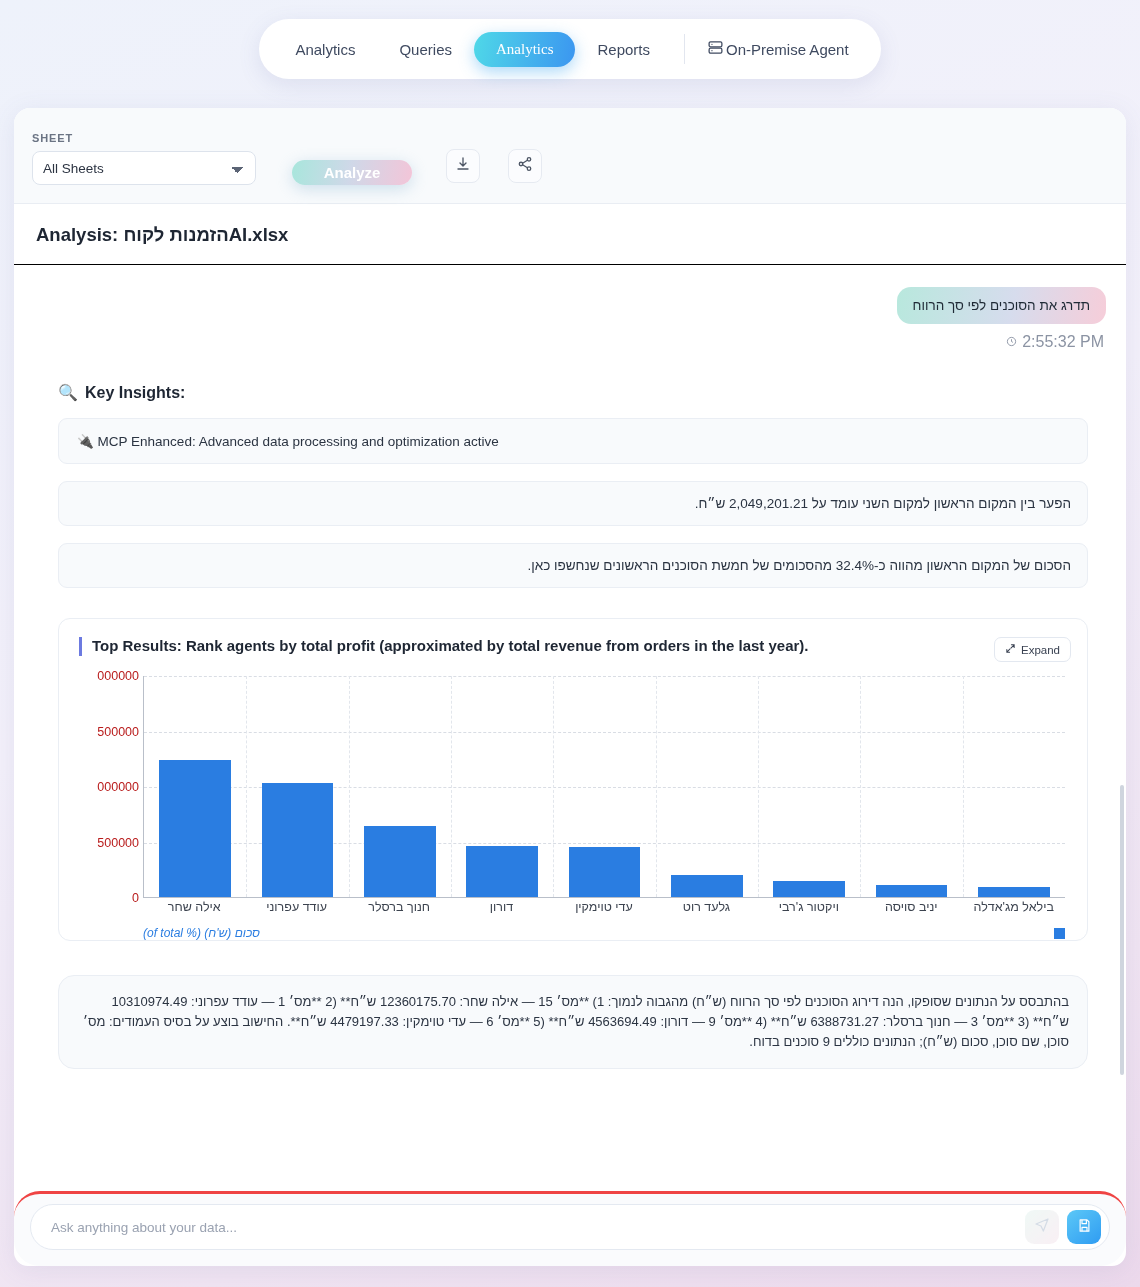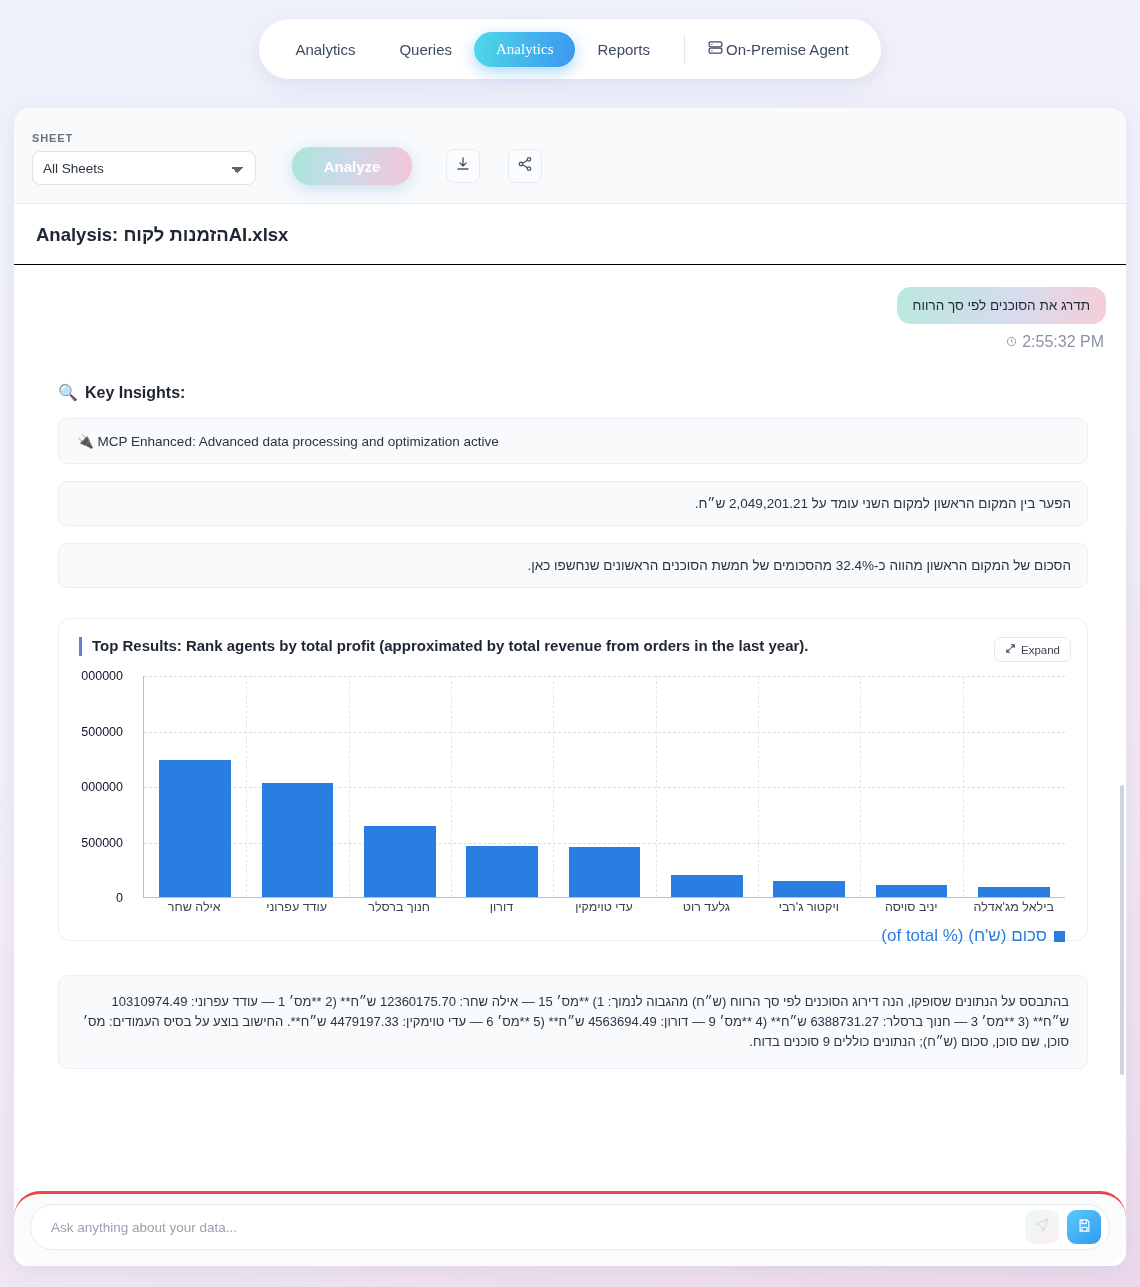--- a/index.html
+++ b/index.html
@@ -47,21 +47,21 @@
   select.sel {
     width: 228px; height: 34px; border: 1px solid #dde3ec; border-radius: 8px;
     background: #fff; font-size: 13.5px; color: #2c3442; padding: 0 10px;
     font-family: "Liberation Sans", sans-serif; appearance: none;
     background-image: linear-gradient(45deg, transparent 50%, #5b6475 50%), linear-gradient(135deg, #5b6475 50%, transparent 50%);
     background-position: calc(100% - 18px) 15px, calc(100% - 12px) 15px;
     background-size: 6px 6px, 6px 6px; background-repeat: no-repeat;
   }
   .sel.w2 { width: 224px; }
   .btn-analyze {
-    width: 120px; height: 38px; border: none; border-radius: 18px;
+    width: 120px; height: 25px; border: none; border-radius: 18px;
     background: linear-gradient(100deg, #a8e6dc 0%, #cfd8e8 48%, #f3c5d8 100%);
     color: #ffffff; font-size: 15px; font-weight: 600; cursor: pointer;
     font-family: "Liberation Sans", sans-serif; margin-left: 18px;
     box-shadow: 0 4px 16px rgba(150,190,215,.45);
   }
   .iconbtn {
     width: 34px; height: 34px; border: 1px solid #e6eaf1; border-radius: 8px;
     background: #fbfcfe; display: flex; align-items: center; justify-content: center;
     cursor: pointer; margin-bottom: 2px;
   }
@@ -102,36 +102,36 @@
   .chart-title { font-size: 15px; font-weight: 700; color: #1e2633; border-left: 3px solid #6c7ae0; padding-left: 10px; line-height: 1.25; }
   .expand {
     border: 1px solid #e3e8f0; background: #fff; border-radius: 7px; padding: 5px 10px;
     font-size: 11.5px; color: #3a4252; display: flex; align-items: center; gap: 5px;
     cursor: pointer; white-space: nowrap; font-family: "Liberation Sans", sans-serif;
   }
 
   
   .plot { position: relative; height: 252px; margin-top: 14px; }
   .yaxis { position: absolute; left: 0; top: 0; width: 70px; height: 222px; }
-  .ytick { position: absolute; right: 20px; transform: translateY(-50%); font-size: 12.5px; color: #0f172a; white-space: nowrap; }
+  .ytick { position: absolute; right: 4px; transform: translateY(-50%); font-size: 12.5px; color: #b91c1c; white-space: nowrap; }
   .plotarea { position: absolute; left: 70px; right: 8px; top: 0; height: 222px; border-left: 1px solid #b9bfc9; border-bottom: 1px solid #b9bfc9; }
   .gl { position: absolute; left: 0; right: 0; border-top: 1px dashed #d9dde4; }
   .vgl { position: absolute; top: 0; bottom: 0; border-left: 1px dashed #e2e6ec; }
   .bars { position: absolute; left: 0; right: 0; bottom: 0; top: 0; display: flex; align-items: flex-end; }
   .bslot { flex: 1 1 0; display: flex; justify-content: center; align-items: flex-end; height: 100%; }
   .bar { width: 70%; background: #2a7de1; }
   .xlabels { position: absolute; left: 70px; right: 8px; top: 224px; display: flex; }
   .xl { flex: 1 1 0; text-align: center; font-size: 12.5px; color: #3c434f; direction: rtl; }
-  .legend { position: absolute; left: 70px; right: 8px; top: 250px; display: flex; justify-content: flex-start; align-items: center; gap: 7px; font-size: 17px; color: #2a7de1; direction: rtl; }
+  .legend { position: absolute; left: 70px; right: 8px; top: 250px; display: flex; justify-content: space-between; align-items: center; gap: 7px; font-size: 12px; color: #2a7de1; direction: rtl; font-style: italic; }
   .lsq { width: 11px; height: 11px; background: #2a7de1; display: inline-block; }
 
   
   .summary {
     margin: 34px 18px 0 24px; background: #f8fafc; border: 1px solid #eaeef4;
-    border-radius: 10px; padding: 16px 18px; direction: rtl; text-align: right;
+    border-radius: 16px; padding: 16px 18px; direction: rtl; text-align: right;
     font-size: 13px; color: #2b3442; line-height: 1.55;
   }
 
   
   .inputbar {
     flex: 0 0 auto; border-top: 3px solid #ef4444; background: #fafbfd;
     padding: 10px 16px 16px 16px; display: flex; align-items: center; border-radius: 26px;
   }
   .inputshell {
     flex: 1; height: 46px; background: #fff; border: 1px solid #e4e9f1; border-radius: 24px;

